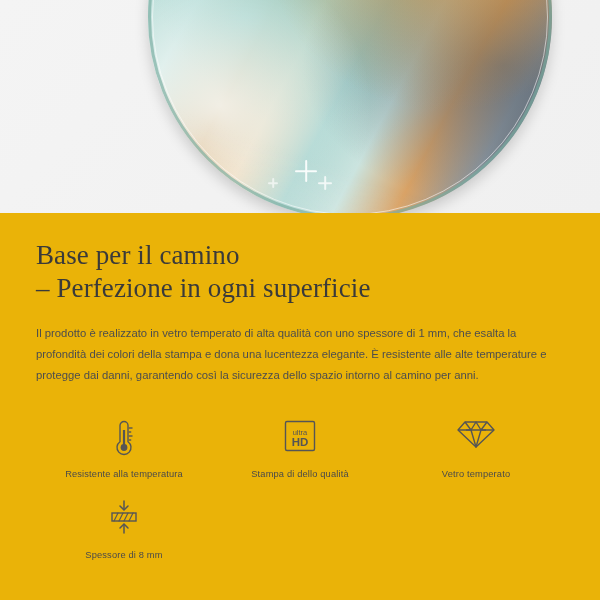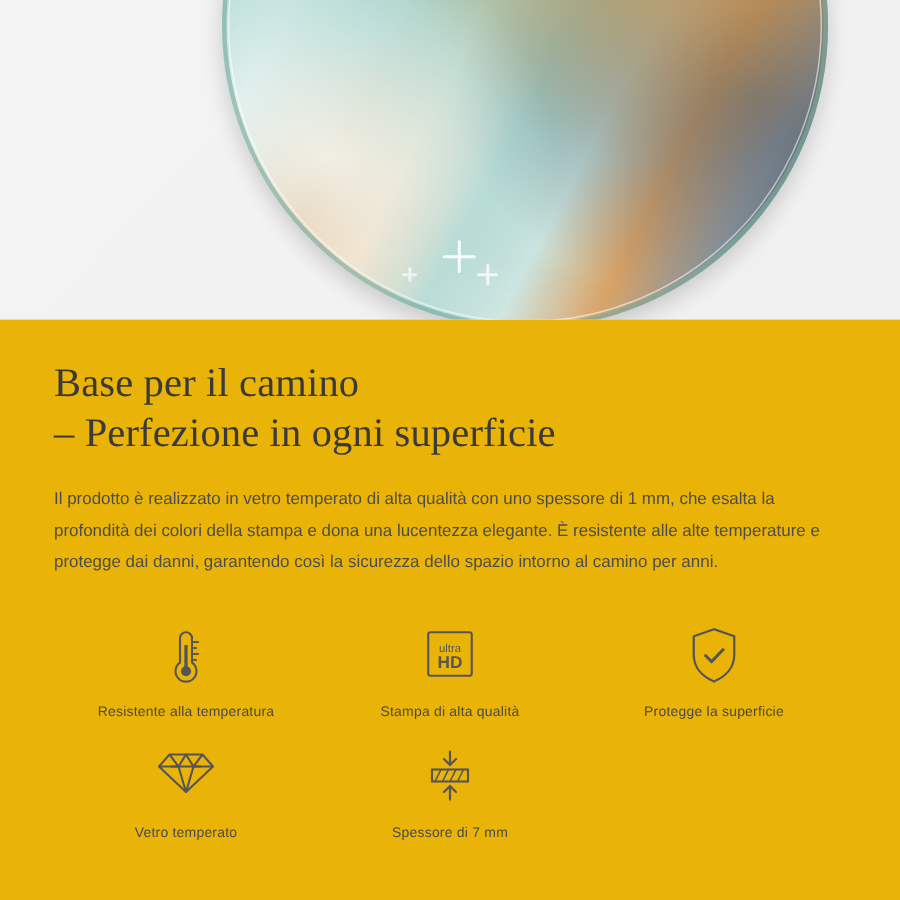--- a/index.html
+++ b/index.html
@@ -211,32 +211,23 @@
       </div>
 
       <div class="feature">
         <div class="feature-icon">
           <svg width="40" height="40" viewBox="0 0 40 40">
             <rect x="5.5" y="5.5" width="29" height="29" rx="1.5" fill="none" stroke="#555" stroke-width="1.4"></rect>
             <text x="20" y="18.5" text-anchor="middle" font-family="Liberation Sans, sans-serif" font-size="7.5" fill="#555">ultra</text>
             <text x="20" y="29.5" text-anchor="middle" font-family="Liberation Sans, sans-serif" font-size="11.5" font-weight="bold" fill="#555">HD</text>
           </svg>
         </div>
-        <div class="feature-label">Stampa di alta qualità</div>
-      </div>
-
-      <div class="feature">
-        <div class="feature-icon">
-          <svg width="38" height="42" viewBox="0 0 38 42" fill="none" stroke="#555" stroke-width="1.5">
-            <path d="M19 3.5 5.5 8.2v12.3c0 8.6 5.8 14.6 13.5 17.8 7.7-3.2 13.5-9.2 13.5-17.8V8.2L19 3.5z"></path>
-            <path d="M12.8 20.5l4.6 4.6 8.2-8.6" stroke-width="2"></path>
-          </svg>
-        </div>
-        <div class="feature-label">Protegge la superficie</div>
-      </div>
+        <div class="feature-label">Stampa di dello qualità</div>
+      </div>
+
 
       <div class="feature">
         <div class="feature-icon">
           <svg width="40" height="36" viewBox="0 0 40 36" fill="none" stroke="#555" stroke-width="1.4" stroke-linejoin="round">
             <path d="M9 6h22l7 8-18 17L2 14 9 6z"></path>
             <path d="M2 14h36"></path>
             <path d="M9 6l6 8-5 0"></path>
             <path d="M31 6l-6 8 5 0"></path>
             <path d="M15 14l5 17 5-17"></path>
             <path d="M15 14l5-8 5 8"></path>
@@ -250,18 +241,18 @@
         <div class="feature-icon">
           <svg width="40" height="40" viewBox="0 0 40 40" fill="none" stroke="#555" stroke-width="1.5" stroke-linecap="round">
             <path d="M20 4 V12"></path>
             <path d="M16 9 l4 4 4-4"></path>
             <path d="M20 36 V28"></path>
             <path d="M16 31 l4-4 4 4"></path>
             <rect x="8" y="16" width="24" height="8" fill="none" stroke="#555" stroke-width="1.4"></rect>
             <path d="M10 24 L14 16 M15 24 L19 16 M20 24 L24 16 M25 24 L29 16" stroke-width="1.1"></path>
           </svg>
         </div>
-        <div class="feature-label">Spessore di 7 mm</div>
+        <div class="feature-label">Spessore di 8 mm</div>
       </div>
 
     </div>
   </div>
 </div>
 
 </body></html>

